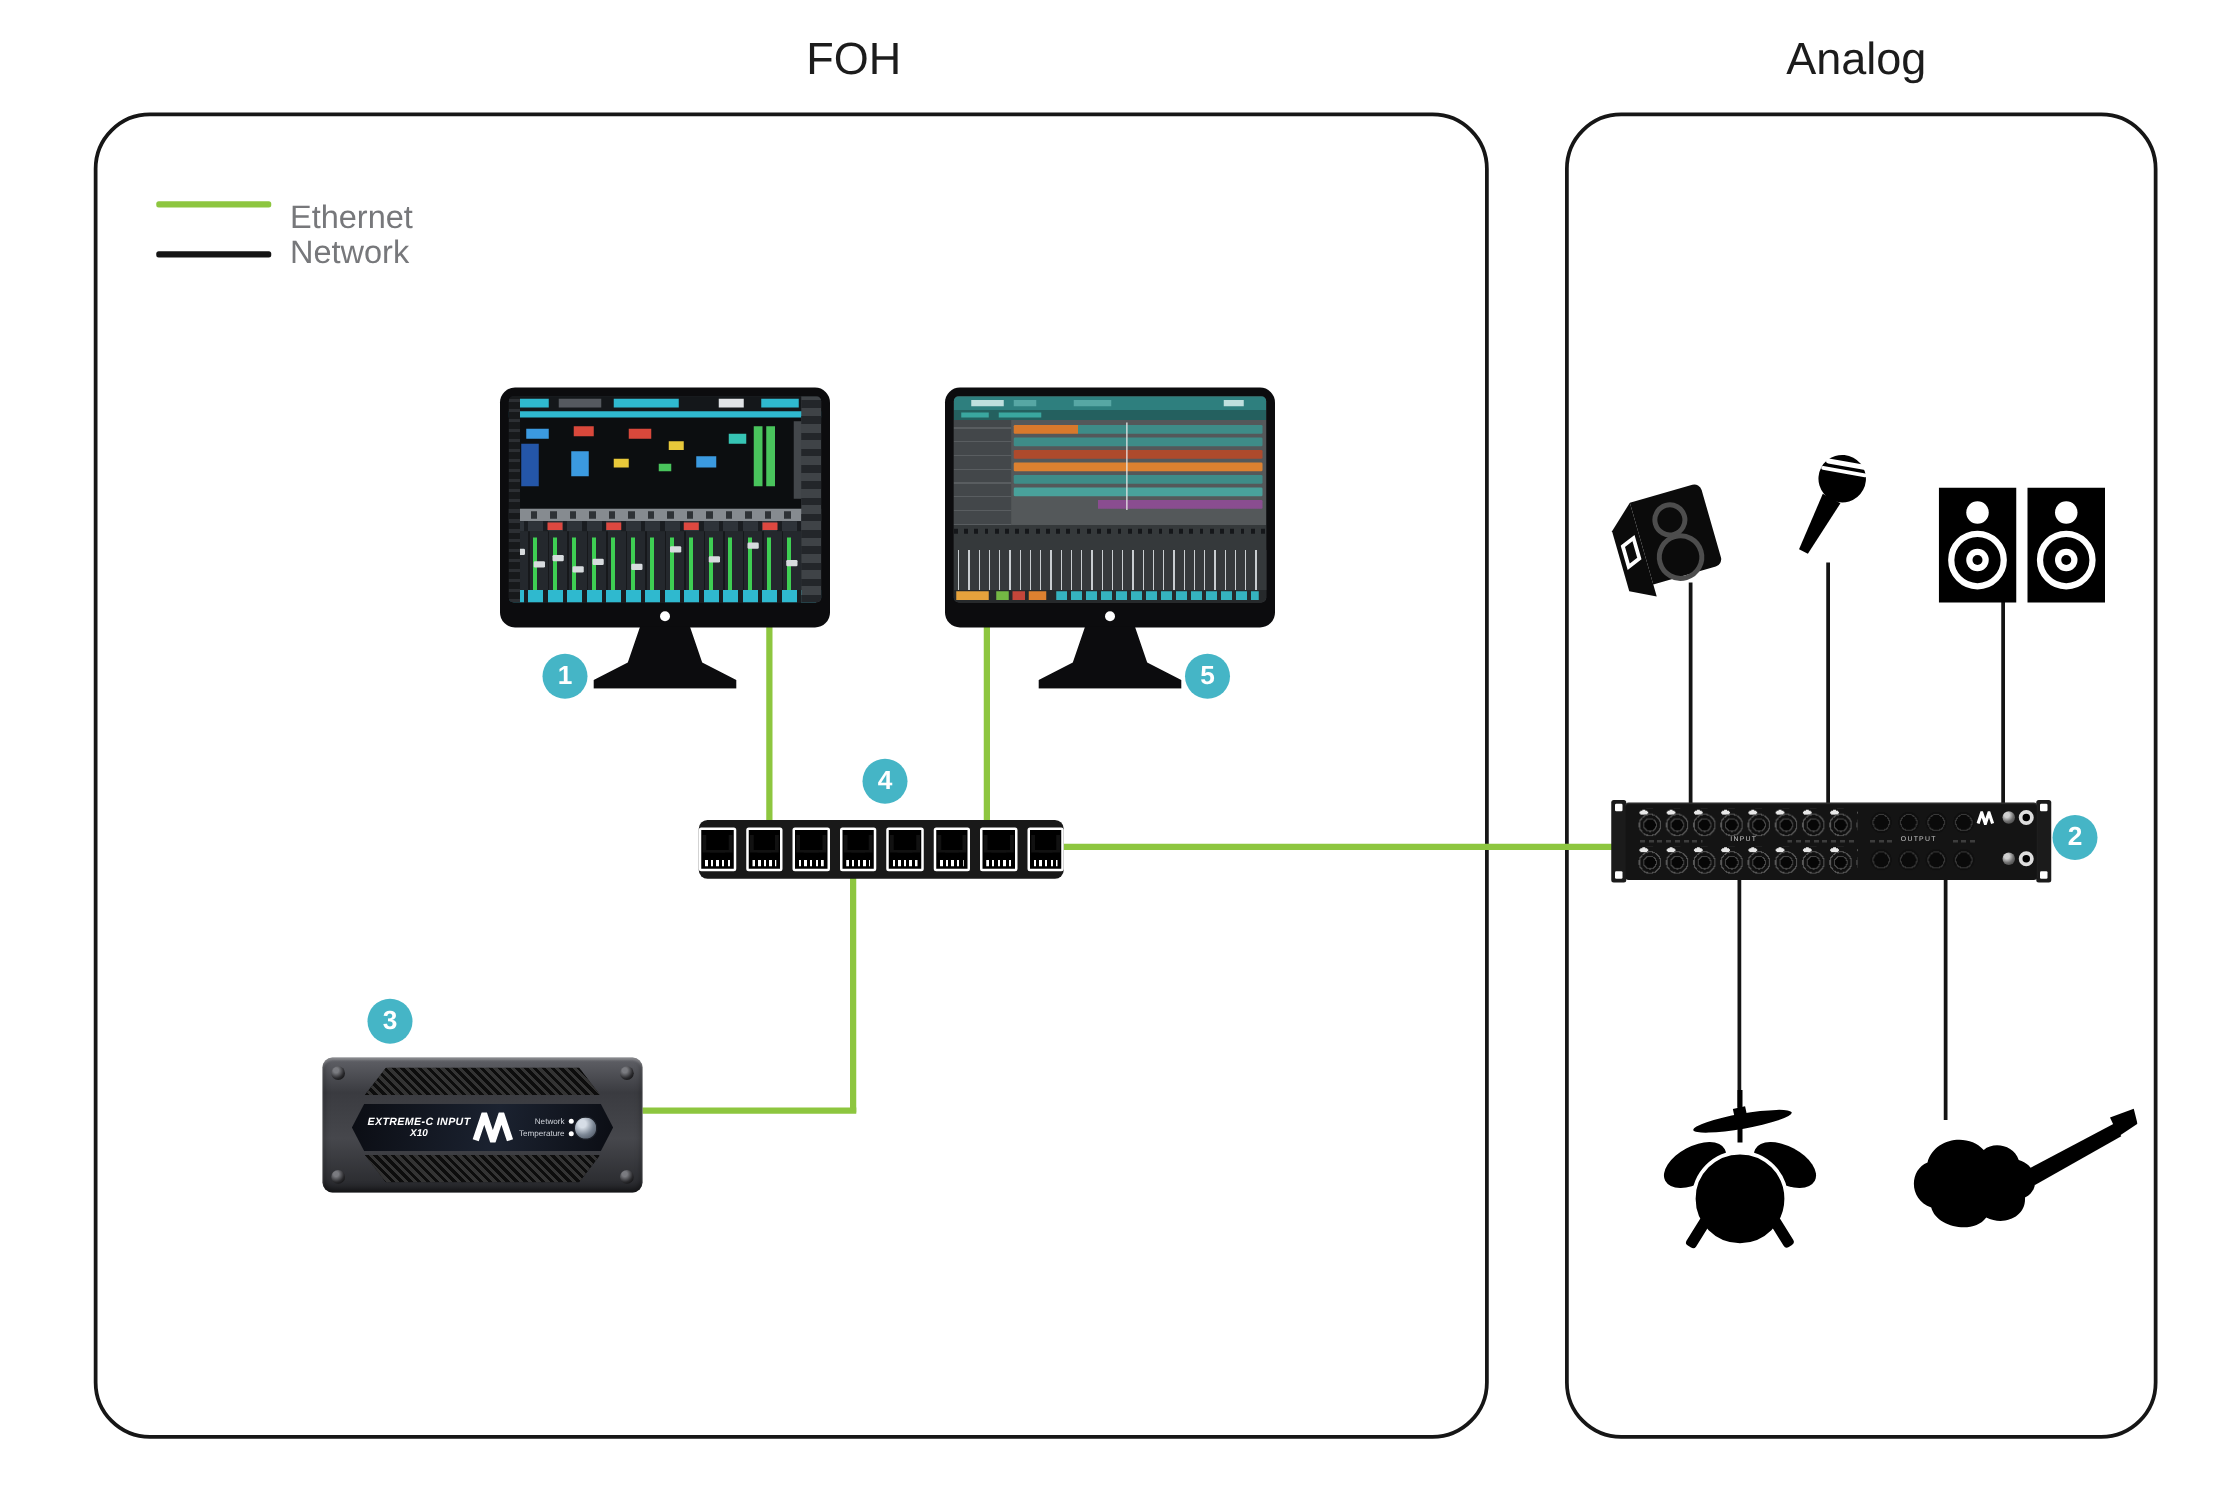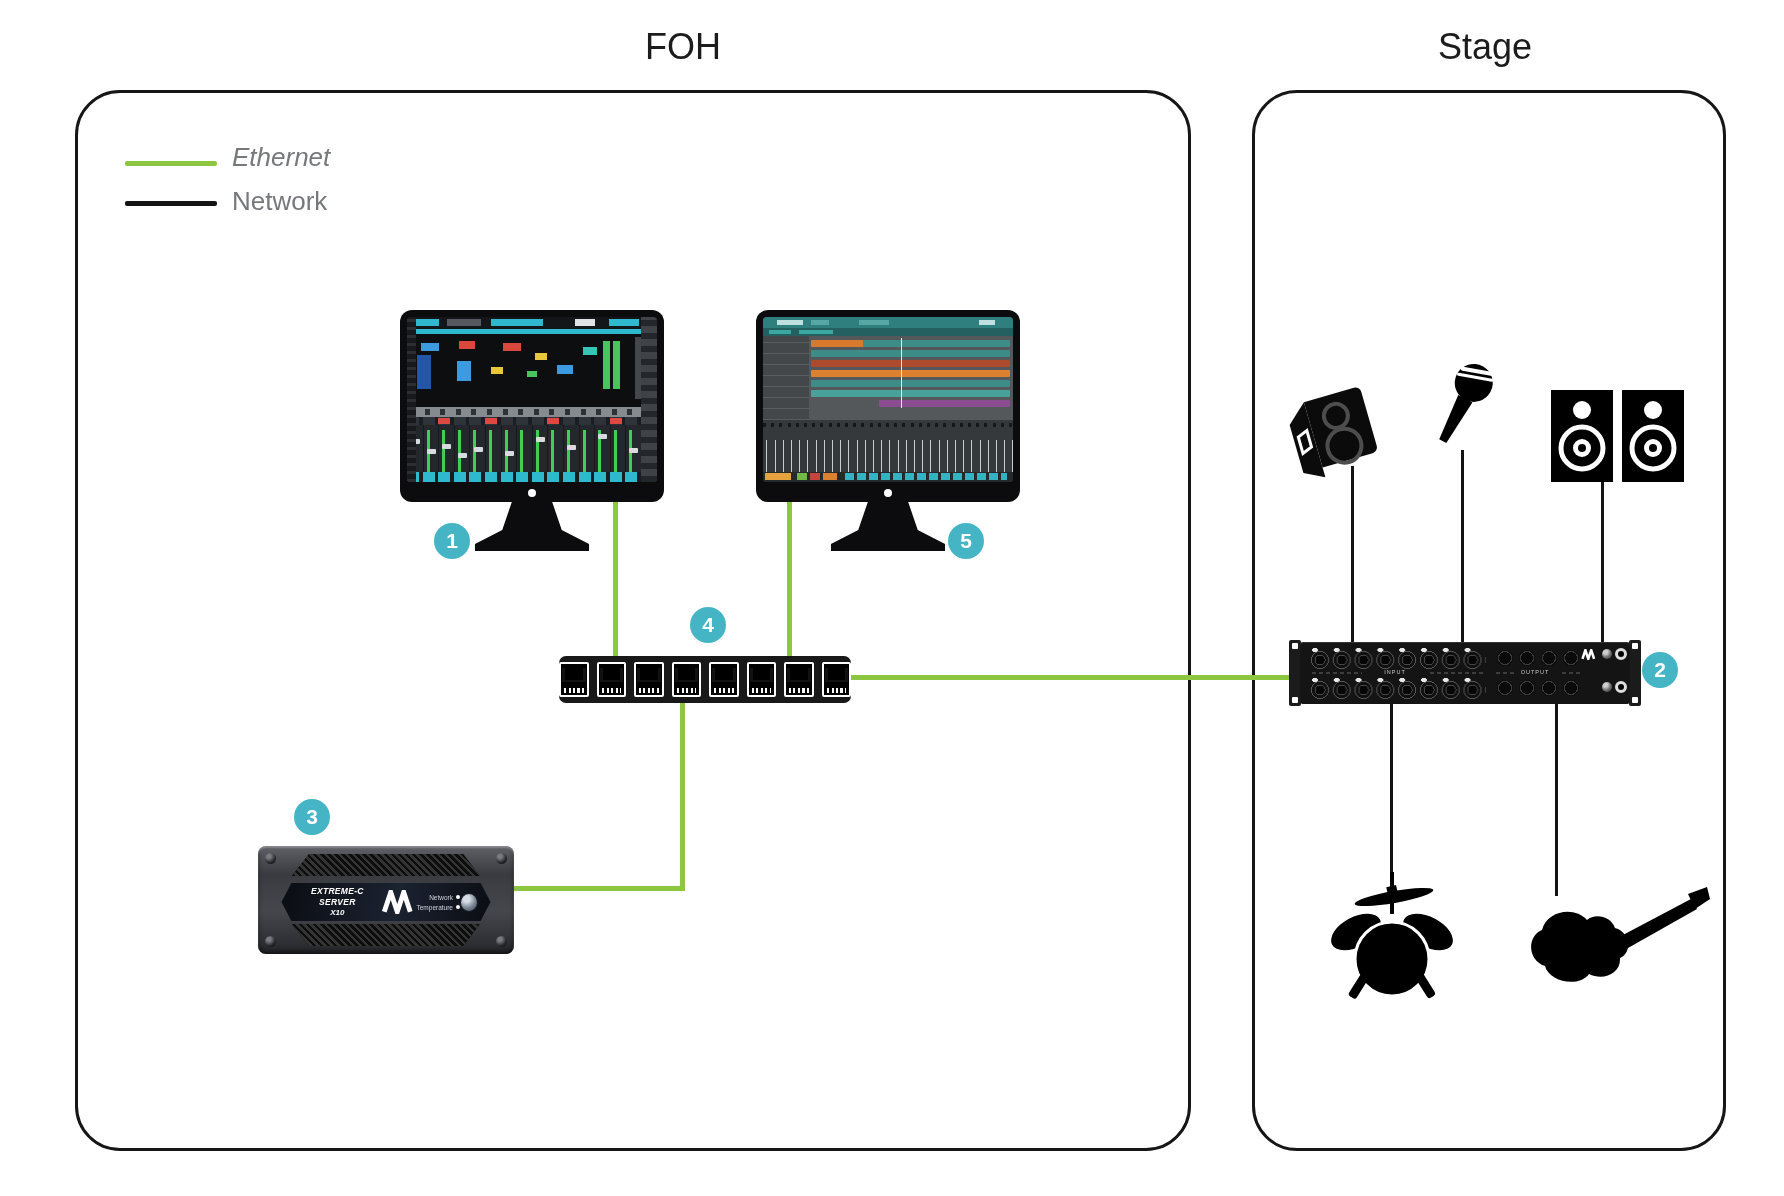--- a/index.html
+++ b/index.html
@@ -15,21 +15,21 @@
   #stage-box{left:1252px;top:90px;width:468px;height:1055px;}
   .zone-title{position:absolute;width:220px;text-align:center;font-size:36px;font-weight:500;color:#1c1c1c;}
   #foh-title{left:573px;top:26px;}
   #stage-title{left:1375px;top:26px;}
 
   
   .legend-line{position:absolute;height:5px;border-radius:2px;}
   #legend-eth-line{left:125px;top:161px;width:92px;background:#8dc63f;}
   #legend-ana-line{left:125px;top:201px;width:92px;background:#141414;}
   .legend-label{position:absolute;font-size:26px;color:#77787b;}
-  #legend-eth-label{left:232px;top:142px;font-style:italic;}
+  #legend-eth-label{left:232px;top:158px;}
   #legend-ana-label{left:232px;top:186px;}
 
   
   .eth{position:absolute;background:#8dc63f;}
   .ana{position:absolute;background:#141414;}
   #eth-m1{left:613px;top:497px;width:5px;height:162px;}
   #eth-m5{left:787px;top:497px;width:5px;height:162px;}
   #eth-srv-v{left:680px;top:700px;width:5px;height:190px;}
   #eth-srv-h{left:514px;top:886px;width:171px;height:5px;}
   #eth-sb{left:848px;top:675px;width:454px;height:5px;}
@@ -189,21 +189,21 @@
 
   
   .icon{position:absolute;}
 </style>
 </head>
 <body>
 
 <div class="zone" id="foh-box"></div>
 <div class="zone" id="stage-box"></div>
 <div class="zone-title" id="foh-title">FOH</div>
-<div class="zone-title" id="stage-title">Stage</div>
+<div class="zone-title" id="stage-title">Analog</div>
 
 <div>
   <div class="legend-line" id="legend-eth-line"></div>
   <div class="legend-label" id="legend-eth-label">Ethernet</div>
   <div class="legend-line" id="legend-ana-line"></div>
   <div class="legend-label" id="legend-ana-label">Network</div>
 </div>
 
 <div class="eth" id="eth-m1"></div>
 <div class="eth" id="eth-m5"></div>
@@ -277,21 +277,21 @@
 
 <div class="abs" id="server">
   <div class="screw" style="left:7px;top:7px"></div>
   <div class="screw" style="right:7px;top:7px"></div>
   <div class="screw" style="left:7px;bottom:7px"></div>
   <div class="screw" style="right:7px;bottom:7px"></div>
   <div class="mesh top"></div>
   <div class="mesh bot"></div>
   <div id="server-panel">
     <div class="srv-text">
-      <div class="srv-line1">EXTREME-C SERVER</div>
+      <div class="srv-line1">EXTREME-C INPUT</div>
       <div class="srv-line2">X10</div>
     </div>
     <svg width="38" height="24" viewBox="0 0 44 28">
       <path d="M4 26 L12 2 L20 26 L28 2 L36 26" stroke="#fff" stroke-width="6" fill="none"></path>
     </svg>
     <div class="srv-ind">
       <div class="ind-row">
           <span class="ind-label">Network</span>
           <span class="ind-dot"></span>
         </div>

